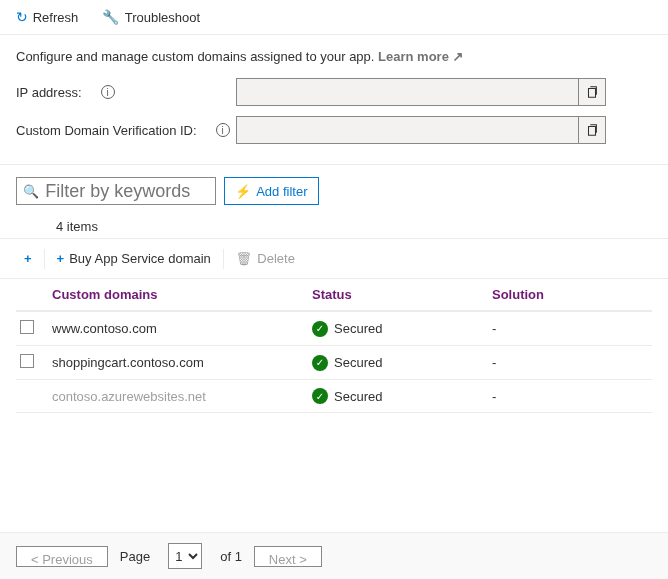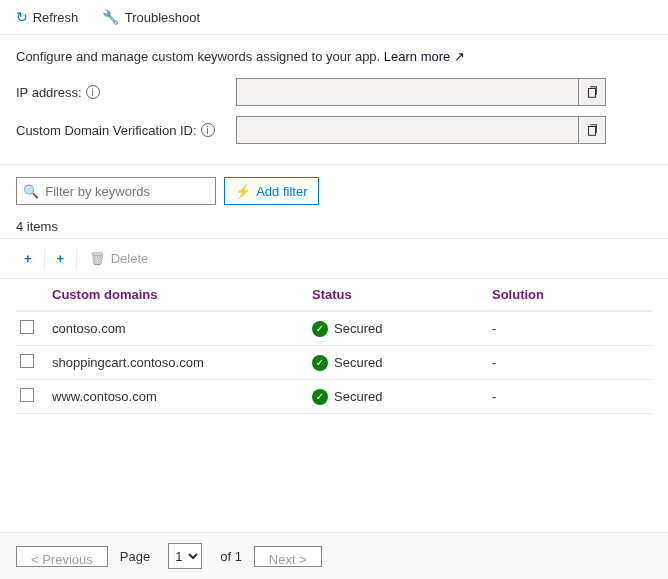--- a/index.html
+++ b/index.html
@@ -40,35 +40,36 @@
     .info-section {
       padding: 14px 16px 10px 16px;
       border-bottom: 1px solid #edebe9;
     }
     .info-text {
       font-size: 13px;
       color: #323130;
       margin-bottom: 14px;
     }
     .info-text a {
-      color: #0f172a;
+      color: #737373;
       text-decoration: none;
+      font-weight: bold;
     }
     .field-row {
       display: flex;
       align-items: center;
       margin-bottom: 10px;
     }
     .field-label {
       font-size: 13px;
       color: #323130;
       min-width: 220px;
       display: flex;
       align-items: center;
-      gap: 4px;
+      gap: 19px;
     }
     .field-label .info-icon {
       width: 14px;
       height: 14px;
       border: 1px solid #605e5c;
       border-radius: 50%;
       display: inline-flex;
       align-items: center;
       justify-content: center;
       font-size: 10px;
@@ -120,41 +121,42 @@
       background: #fff;
       height: 28px;
       width: 200px;
       padding: 0 6px;
       gap: 6px;
     }
     .search-icon { color: #605e5c; font-size: 13px; }
     .search-input {
       border: none;
       outline: none;
-      font-size: 13px;
+      font-size: 18px;
       color: #323130;
       width: 100%;
       background: transparent;
     }
     .add-filter-btn {
       display: flex;
       align-items: center;
       gap: 5px;
       background: none;
       border: 1px solid #0078d4;
       color: #0078d4;
       padding: 3px 10px;
       height: 28px;
       cursor: pointer;
       font-size: 13px;
     }
     .items-count {
       padding: 6px 16px 4px 16px;
       font-size: 13px;
       color: #323130;
+      margin-left: 40px;
     }
 
     
     .action-bar {
       display: flex;
       align-items: center;
       padding: 8px 16px;
       border-bottom: 1px solid #edebe9;
       border-top: 1px solid #edebe9;
       gap: 0;
@@ -297,21 +299,21 @@
     <span>Refresh</span>
   </button>
   <button class="toolbar-btn">
     <span class="toolbar-icon">🔧</span>
     <span>Troubleshoot</span>
   </button>
 </div>
 
 <div class="info-section">
   <div class="info-text">
-    <span>Configure and manage custom keywords assigned to your app.</span>
+    <span>Configure and manage custom domains assigned to your app.</span>
     <a href="#">
       <span>Learn more</span> ↗
     </a>
   </div>
 
   <div class="field-row">
     <label class="field-label">
       <span>IP address:</span>
       <span class="info-icon">i</span>
     </label>
@@ -358,20 +360,21 @@
   <span>4 items</span>
 </div>
 
 <div class="action-bar">
   <button class="action-btn">
     <span class="plus-icon">+</span>
   </button>
   <div class="action-separator"></div>
   <button class="action-btn">
     <span class="plus-icon">+</span>
+    <span>Buy App Service domain</span>
   </button>
   <div class="action-separator"></div>
   <button class="action-btn disabled">
     <span>🗑</span>
     <span>Delete</span>
   </button>
 </div>
 
 <div class="table-wrap">
   <table>
@@ -383,45 +386,45 @@
         </th>
         <th>
           <span>Status</span>
         </th>
         <th>
           <span>Solution</span>
         </th>
       </tr>
     </thead>
     <tbody id="table-body">
-    <tr>
+        <tr>
           <td><input type="checkbox" class="row-checkbox" style=""></td>
-          <td>contoso.com</td>
+          <td>www.contoso.com</td>
           <td>
             <div class="status-cell">
               <span class="status-icon">✓</span>
               <span>Secured</span>
             </div>
           </td>
           <td>-</td>
         </tr>
         <tr>
           <td><input type="checkbox" class="row-checkbox" style=""></td>
           <td>shoppingcart.contoso.com</td>
           <td>
             <div class="status-cell">
               <span class="status-icon">✓</span>
               <span>Secured</span>
             </div>
           </td>
           <td>-</td>
         </tr>
         <tr>
-          <td><input type="checkbox" class="row-checkbox" style=""></td>
-          <td>www.contoso.com</td>
+          <td></td>
+          <td class="domain-muted">contoso.azurewebsites.net</td>
           <td>
             <div class="status-cell">
               <span class="status-icon">✓</span>
               <span>Secured</span>
             </div>
           </td>
           <td>-</td>
         </tr>
       </tbody>
   </table>

